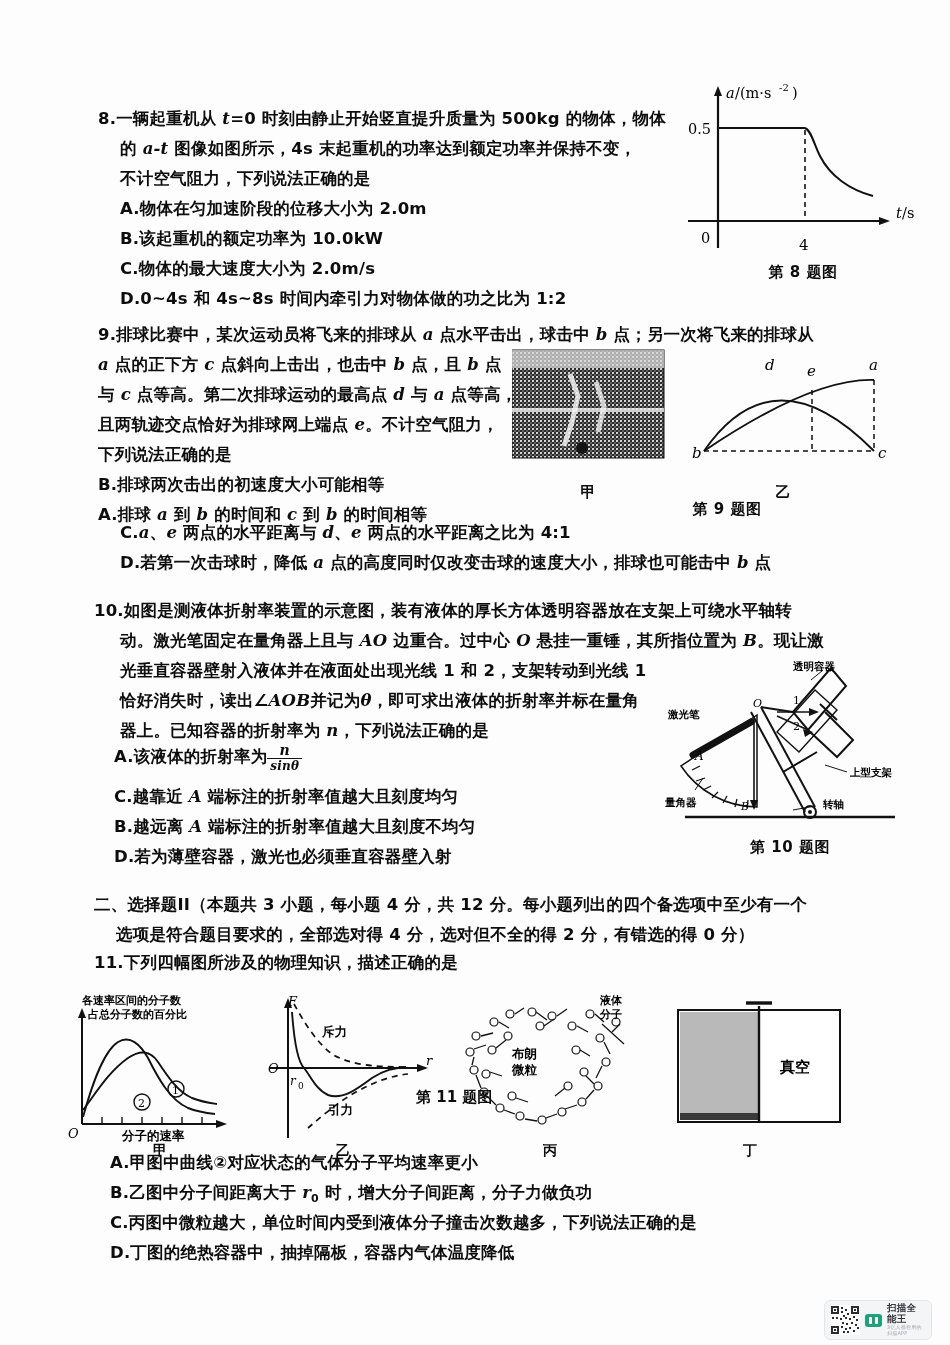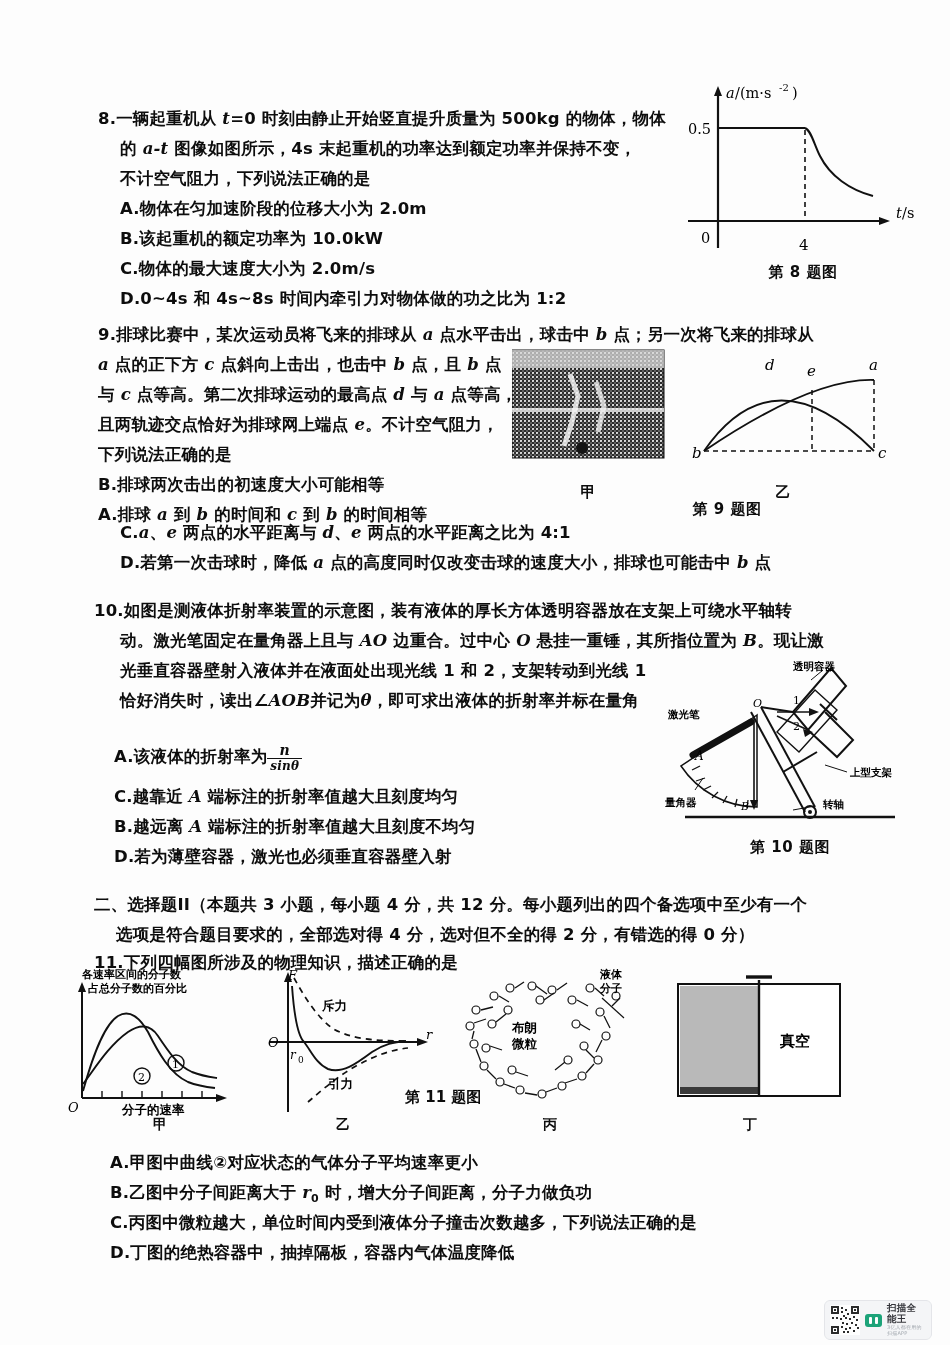--- a/index.html
+++ b/index.html
@@ -234,20 +234,23 @@
 
   <div class="block" id="q10">
     <div class="qtext line">10.如图是测液体折射率装置的示意图，装有液体的厚长方体透明容器放在支架上可绕水平轴转</div>
     <div class="qtext line" style="padding-left:26px">
       动。激光笔固定在量角器上且与 <span class="it">AO</span> 边重合。过中心 <span class="it">O</span> 悬挂一重锤，其所指位置为 <span class="it">B</span>。现让激
     </div>
     <div class="qtext line" style="padding-left:26px">光垂直容器壁射入液体并在液面处出现光线 1 和 2，支架转动到光线 1</div>
     <div class="qtext line" style="padding-left:26px">
       恰好消失时，读出∠<span class="it">AOB</span>并记为<span class="it">θ</span>，即可求出液体的折射率并标在量角
     </div>
+    <div class="qtext line" style="padding-left:26px">
+      器上。已知容器的折射率为 <span class="it">n</span>，下列说法正确的是
+    </div>
   </div>
 
   <div class="block" id="q10opts">
     <div class="qtext" style="height:40px">
       <span>A.该液体的折射率为</span><span class="frac"><span class="num">n</span><span class="den">sinθ</span></span>
     </div>
     <div class="qtext opt">
       C.越靠近 <span class="it">A</span> 端标注的折射率值越大且刻度均匀
     </div>
     <div class="qtext opt">
@@ -325,21 +328,21 @@
   <div class="block" id="sec2">
     <div class="qtext line">二、选择题II（本题共 3 小题，每小题 4 分，共 12 分。每小题列出的四个备选项中至少有一个</div>
     <div class="qtext line" style="padding-left:22px">选项是符合题目要求的，全部选对得 4 分，选对但不全的得 2 分，有错选的得 0 分）</div>
   </div>
 
   <div class="block" id="q11stem">
     <div class="qtext line">11.下列四幅图所涉及的物理知识，描述正确的是</div>
   </div>
 
   <div class="block" id="fig11">
-    <div style="display:flex;align-items:flex-end;">
+    <div style="display:flex;align-items:flex-end;margin-top:26px;">
 
       <div style="width:200px;">
         <svg width="200" height="152" viewBox="0 0 200 152">
           <text x="22" y="12" font-size="11" font-weight="bold">各速率区间的分子数</text>
           <text x="28" y="26" font-size="11" font-weight="bold">占总分子数的百分比</text>
 
           <line x1="22" y1="132" x2="22" y2="22" stroke="#111" stroke-width="2"></line>
           <polygon points="22,16 18,26 26,26" fill="#111"></polygon>
           <line x1="22" y1="132" x2="160" y2="132" stroke="#111" stroke-width="2"></line>
           <polygon points="167,132 156,128 156,136" fill="#111"></polygon>
@@ -468,21 +471,21 @@
           <rect x="20" y="121" width="78" height="7" fill="#3a3a3a"></rect>
 
           <line x1="99" y1="14" x2="99" y2="130" stroke="#111" stroke-width="2.4"></line>
 
           <line x1="86" y1="11" x2="112" y2="11" stroke="#111" stroke-width="3.4"></line>
           <text x="120" y="80" font-size="15" font-weight="bold">真空</text>
         </svg>
         <div style="text-align:center;font-size:14px;font-weight:700;margin-top:-2px;margin-left:-35px;">丁</div>
       </div>
     </div>
-    <div style="position:absolute;left:345px;top:122px;font-size:15px;font-weight:700;">第 11 题图</div>
+    <div style="position:absolute;left:356px;top:122px;font-size:15px;font-weight:700;">第 11 题图</div>
   </div>
 
   <div class="block" id="q11opts">
     <div class="qtext opt">A.甲图中曲线②对应状态的气体分子平均速率更小</div>
     <div class="qtext opt">
       B.乙图中分子间距离大于 <span class="it">r</span><sub style="font-size:11px">0</sub> 时，增大分子间距离，分子力做负功
     </div>
     <div class="qtext opt">C.丙图中微粒越大，单位时间内受到液体分子撞击次数越多，下列说法正确的是</div>
     <div class="qtext opt">D.丁图的绝热容器中，抽掉隔板，容器内气体温度降低</div>
   </div>

